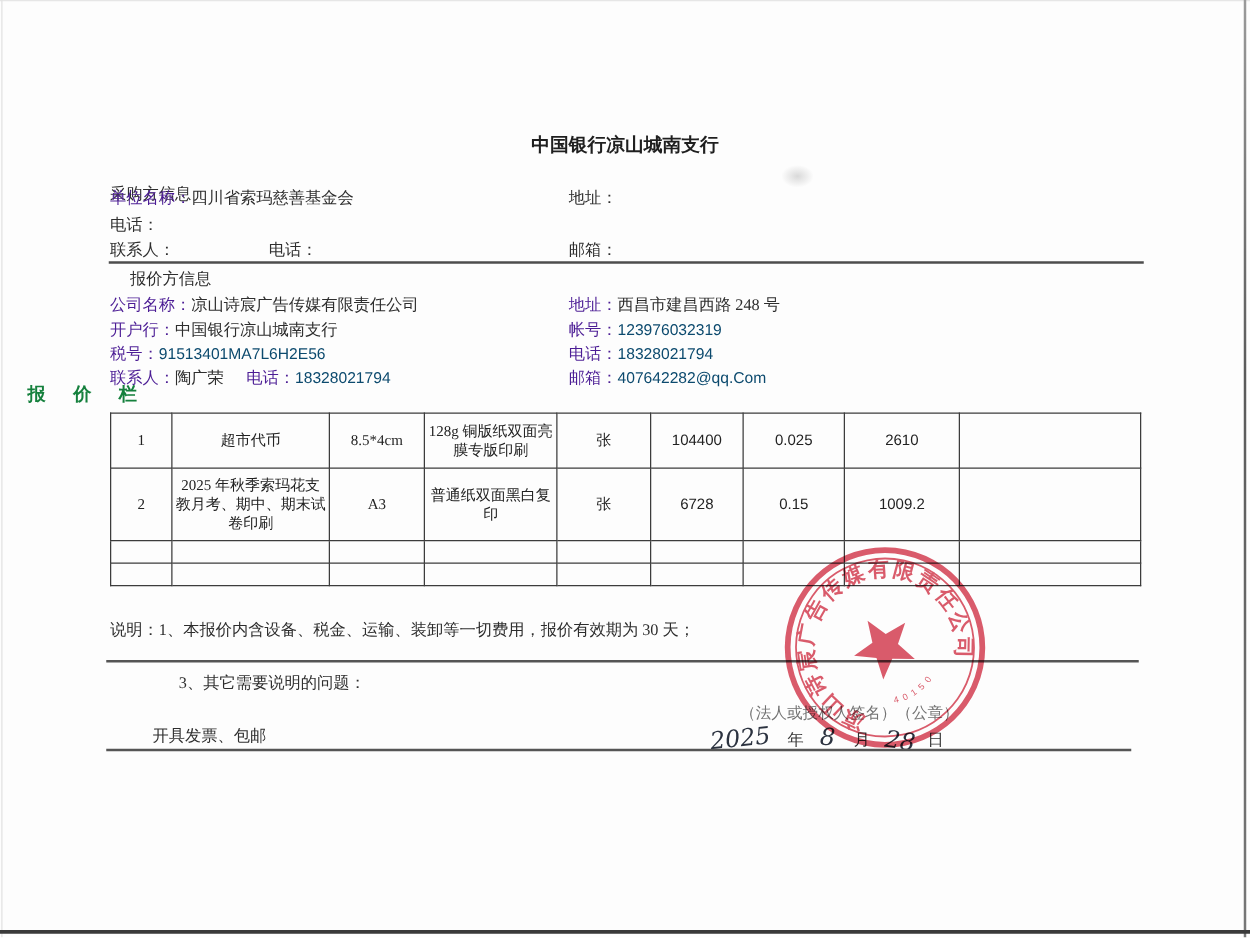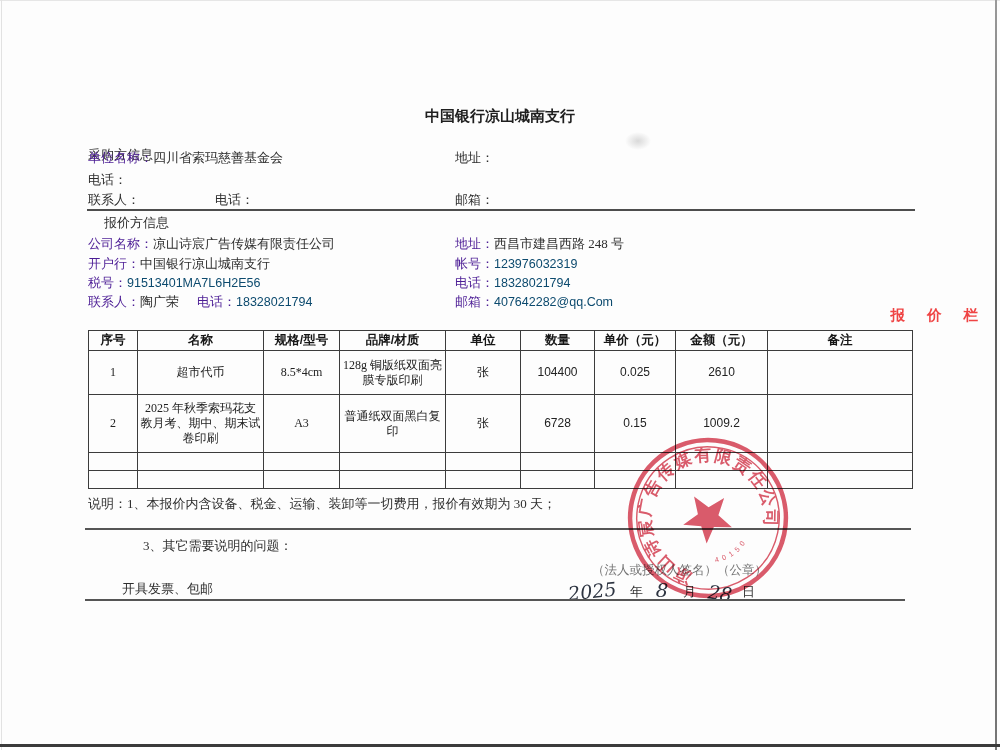--- a/index.html
+++ b/index.html
@@ -21,23 +21,23 @@
   .doc-title{left:0;top:107px;width:1000px;text-align:center;
     font-family:"Liberation Sans","DejaVu Sans",sans-serif;font-weight:bold;font-size:15px;color:#1f1f1f;}
 
   .ln{font-size:13px;white-space:nowrap;color:#2e2e2e;}
   .lab{color:#4c1d95;}
   .num{font-family:"Liberation Sans","DejaVu Sans",sans-serif;font-size:12.5px;color:#0c4a6e;}
 
   .sep{height:2px;background:#4d4d4d;}
   .thin-line{height:1.6px;background:#555;}
 
-  .quote-title{left:0;top:306px;width:1000px;text-align:right;
+  .quote-title{left:0;top:306px;width:1000px;text-align:left;
     font-family:"Liberation Sans","DejaVu Sans",sans-serif;font-weight:bold;font-size:14.5px;
-    letter-spacing:22px;text-indent:22px;color:#ef4444;}
+    letter-spacing:22px;text-indent:22px;color:#15803d;}
 
   table.quote{border-collapse:collapse;table-layout:fixed;width:824px;background:transparent;}
   table.quote td,table.quote th{
     border:1px solid #3c3c3c;padding:0 2px;text-align:center;vertical-align:middle;
     font-size:12px;line-height:15px;overflow:hidden;color:#222;
   }
   table.quote th{
     font-family:"Liberation Sans","DejaVu Sans",sans-serif;font-weight:bold;font-size:12.5px;color:#161616;
   }
   table.quote{border:1.5px solid #2f2f2f;}
@@ -116,31 +116,20 @@
       <col style="width:126px">
       <col style="width:76px">
     <col style="width:106px">
       <col style="width:75px">
       <col style="width:74px">
     <col style="width:81px">
       <col style="width:92px">
       <col style="width:145px">
   </colgroup>
   <tbody>
-      <tr style="height:20px">
-    <th>序号</th>
-    <th>名称</th>
-    <th>规格/型号</th>
-    <th>品牌/材质</th>
-    <th>单位</th>
-    <th>数量</th>
-    <th>单价（元）</th>
-    <th>金额（元）</th>
-    <th>备注</th>
-  </tr>
   <tr style="height:44px">
     <td>1</td>
     <td>超市代币</td>
     <td>8.5*4cm</td>
     <td>128g 铜版纸双面亮膜专版印刷</td>
     <td>张</td>
     <td class="num">104400</td>
     <td class="num">0.025</td>
     <td class="num">2610</td>
     <td></td>

